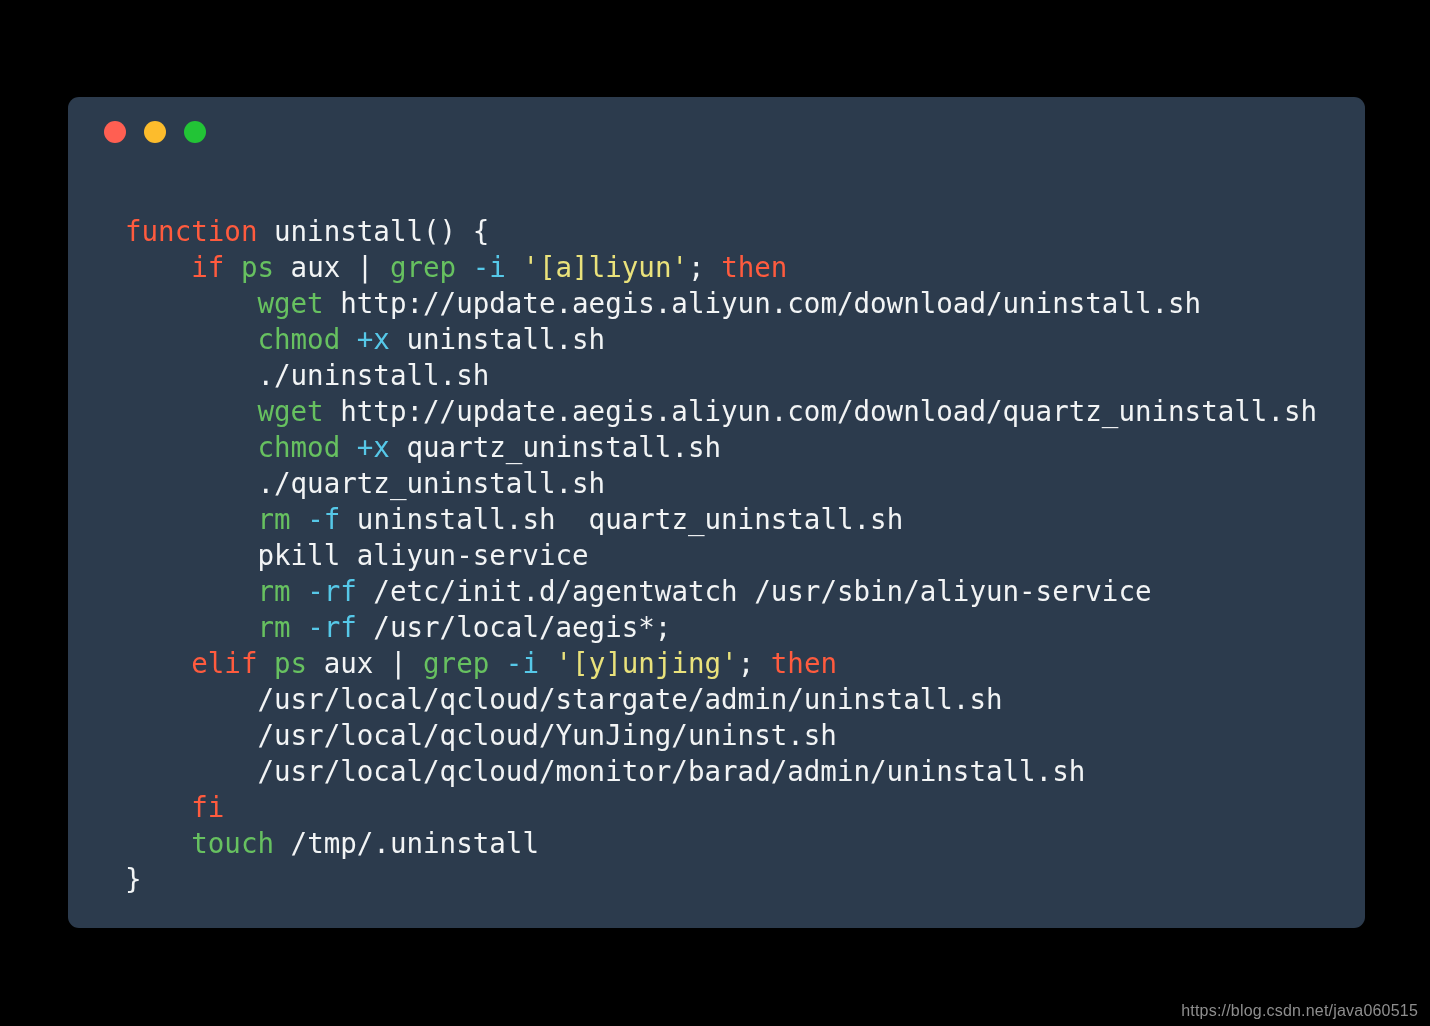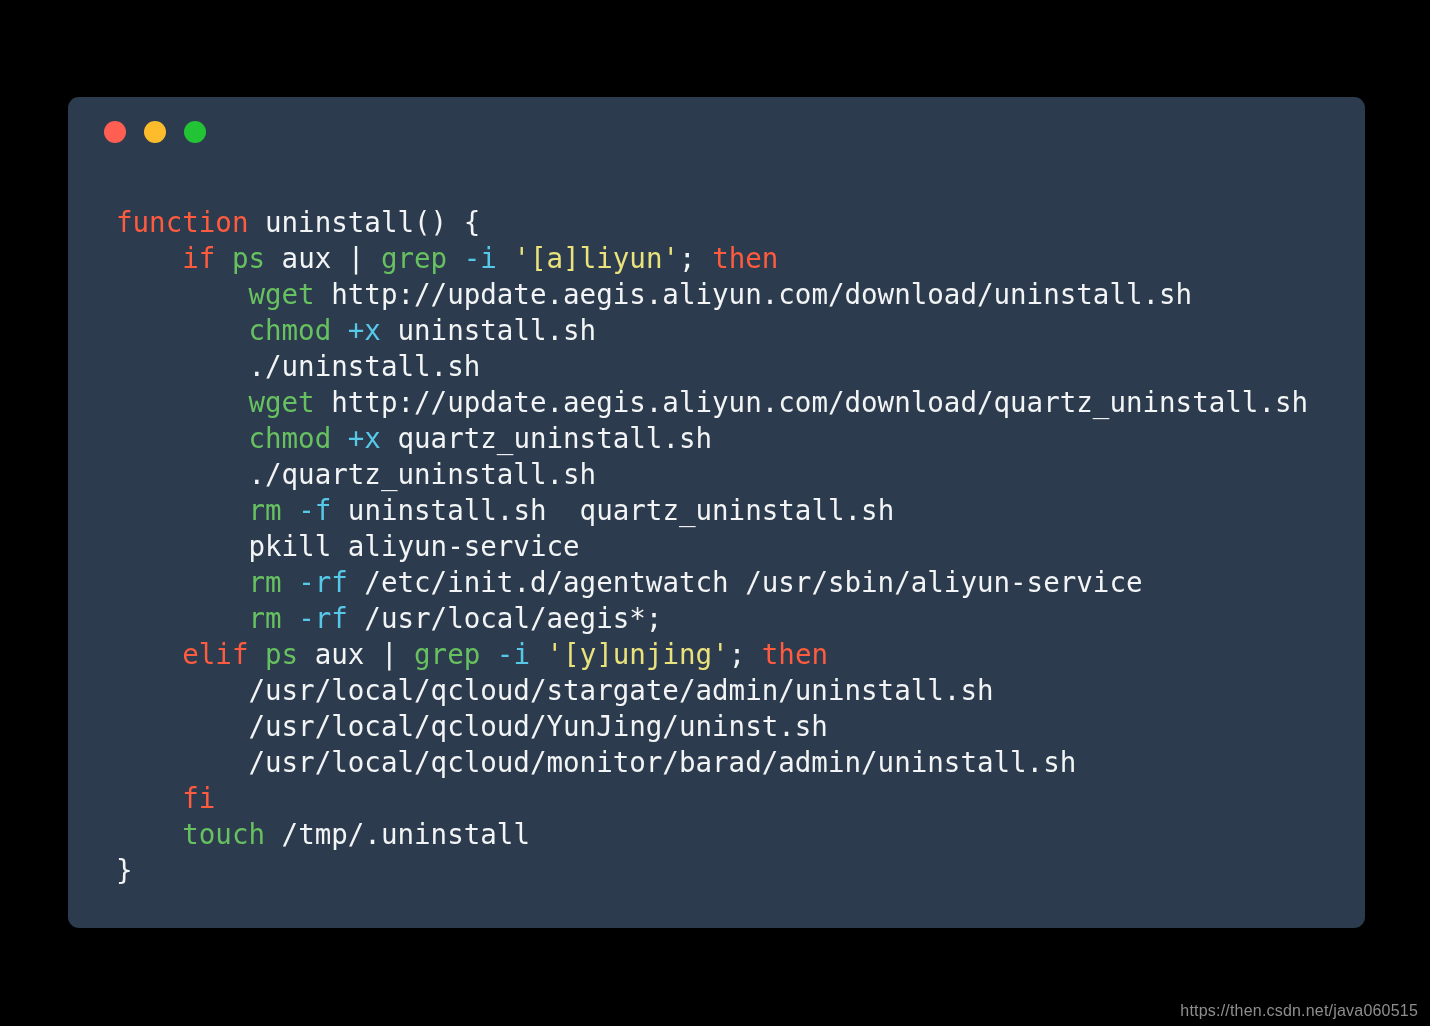--- a/index.html
+++ b/index.html
@@ -47,21 +47,21 @@
 
   #code-area {
     position: absolute;
     left: 41px;
     top: 100px;
     right: 10px;
     bottom: 10px;
   }
 
   pre#code-block {
-    margin: 7px;
+    margin: 16px;
     padding: 0;
     font-family: "DejaVu Sans Mono", "Liberation Mono", monospace;
     font-size: 27.5px;
     line-height: 36px;
     color: #F2F4F5;
     white-space: pre;
     letter-spacing: 0px;
     -webkit-font-smoothing: antialiased;
   }
 
@@ -94,13 +94,13 @@
     <span class="dot dot-min" style="background: rgb(253, 188, 44);"></span>
     <span class="dot dot-max" style="background: rgb(34, 196, 54);"></span>
   </div>
 
   <div id="code-area">
     <pre id="code-block"><span class="ln"><span class="kw" style="color: rgb(255, 91, 62);">function</span><span class="pln" style="color: rgb(242, 244, 245);"> uninstall() {</span></span><span class="ln"><span class="pln" style="color: rgb(242, 244, 245);">    </span><span class="kw" style="color: rgb(255, 91, 62);">if</span><span class="pln" style="color: rgb(242, 244, 245);"> </span><span class="cmd" style="color: rgb(103, 193, 96);">ps</span><span class="pln" style="color: rgb(242, 244, 245);"> aux | </span><span class="cmd" style="color: rgb(103, 193, 96);">grep</span><span class="pln" style="color: rgb(242, 244, 245);"> </span><span class="flag" style="color: rgb(86, 200, 232);">-i</span><span class="pln" style="color: rgb(242, 244, 245);"> </span><span class="str" style="color: rgb(234, 226, 123);">'[a]liyun'</span><span class="pln" style="color: rgb(242, 244, 245);">; </span><span class="kw" style="color: rgb(255, 91, 62);">then</span></span><span class="ln"><span class="pln" style="color: rgb(242, 244, 245);">        </span><span class="cmd" style="color: rgb(103, 193, 96);">wget</span><span class="pln" style="color: rgb(242, 244, 245);"> http://update.aegis.aliyun.com/download/uninstall.sh</span></span><span class="ln"><span class="pln" style="color: rgb(242, 244, 245);">        </span><span class="cmd" style="color: rgb(103, 193, 96);">chmod</span><span class="pln" style="color: rgb(242, 244, 245);"> </span><span class="flag" style="color: rgb(86, 200, 232);">+x</span><span class="pln" style="color: rgb(242, 244, 245);"> uninstall.sh</span></span><span class="ln"><span class="pln" style="color: rgb(242, 244, 245);">        </span><span class="pln" style="color: rgb(242, 244, 245);">./uninstall.sh</span></span><span class="ln"><span class="pln" style="color: rgb(242, 244, 245);">        </span><span class="cmd" style="color: rgb(103, 193, 96);">wget</span><span class="pln" style="color: rgb(242, 244, 245);"> http://update.aegis.aliyun.com/download/quartz_uninstall.sh</span></span><span class="ln"><span class="pln" style="color: rgb(242, 244, 245);">        </span><span class="cmd" style="color: rgb(103, 193, 96);">chmod</span><span class="pln" style="color: rgb(242, 244, 245);"> </span><span class="flag" style="color: rgb(86, 200, 232);">+x</span><span class="pln" style="color: rgb(242, 244, 245);"> quartz_uninstall.sh</span></span><span class="ln"><span class="pln" style="color: rgb(242, 244, 245);">        </span><span class="pln" style="color: rgb(242, 244, 245);">./quartz_uninstall.sh</span></span><span class="ln"><span class="pln" style="color: rgb(242, 244, 245);">        </span><span class="cmd" style="color: rgb(103, 193, 96);">rm</span><span class="pln" style="color: rgb(242, 244, 245);"> </span><span class="flag" style="color: rgb(86, 200, 232);">-f</span><span class="pln" style="color: rgb(242, 244, 245);"> uninstall.sh  quartz_uninstall.sh</span></span><span class="ln"><span class="pln" style="color: rgb(242, 244, 245);">        </span><span class="pln" style="color: rgb(242, 244, 245);">pkill aliyun-service</span></span><span class="ln"><span class="pln" style="color: rgb(242, 244, 245);">        </span><span class="cmd" style="color: rgb(103, 193, 96);">rm</span><span class="pln" style="color: rgb(242, 244, 245);"> </span><span class="flag" style="color: rgb(86, 200, 232);">-rf</span><span class="pln" style="color: rgb(242, 244, 245);"> /etc/init.d/agentwatch /usr/sbin/aliyun-service</span></span><span class="ln"><span class="pln" style="color: rgb(242, 244, 245);">        </span><span class="cmd" style="color: rgb(103, 193, 96);">rm</span><span class="pln" style="color: rgb(242, 244, 245);"> </span><span class="flag" style="color: rgb(86, 200, 232);">-rf</span><span class="pln" style="color: rgb(242, 244, 245);"> /usr/local/aegis*;</span></span><span class="ln"><span class="pln" style="color: rgb(242, 244, 245);">    </span><span class="kw" style="color: rgb(255, 91, 62);">elif</span><span class="pln" style="color: rgb(242, 244, 245);"> </span><span class="cmd" style="color: rgb(103, 193, 96);">ps</span><span class="pln" style="color: rgb(242, 244, 245);"> aux | </span><span class="cmd" style="color: rgb(103, 193, 96);">grep</span><span class="pln" style="color: rgb(242, 244, 245);"> </span><span class="flag" style="color: rgb(86, 200, 232);">-i</span><span class="pln" style="color: rgb(242, 244, 245);"> </span><span class="str" style="color: rgb(234, 226, 123);">'[y]unjing'</span><span class="pln" style="color: rgb(242, 244, 245);">; </span><span class="kw" style="color: rgb(255, 91, 62);">then</span></span><span class="ln"><span class="pln" style="color: rgb(242, 244, 245);">        </span><span class="pln" style="color: rgb(242, 244, 245);">/usr/local/qcloud/stargate/admin/uninstall.sh</span></span><span class="ln"><span class="pln" style="color: rgb(242, 244, 245);">        </span><span class="pln" style="color: rgb(242, 244, 245);">/usr/local/qcloud/YunJing/uninst.sh</span></span><span class="ln"><span class="pln" style="color: rgb(242, 244, 245);">        </span><span class="pln" style="color: rgb(242, 244, 245);">/usr/local/qcloud/monitor/barad/admin/uninstall.sh</span></span><span class="ln"><span class="pln" style="color: rgb(242, 244, 245);">    </span><span class="kw" style="color: rgb(255, 91, 62);">fi</span></span><span class="ln"><span class="pln" style="color: rgb(242, 244, 245);">    </span><span class="cmd" style="color: rgb(103, 193, 96);">touch</span><span class="pln" style="color: rgb(242, 244, 245);"> /tmp/.uninstall</span></span><span class="ln"><span class="pln" style="color: rgb(242, 244, 245);">}</span></span></pre>
   </div>
 
 </div>
 
-<div id="watermark">https://then.csdn.net/java060515</div>
+<div id="watermark">https://blog.csdn.net/java060515</div>
 
 </body></html>

